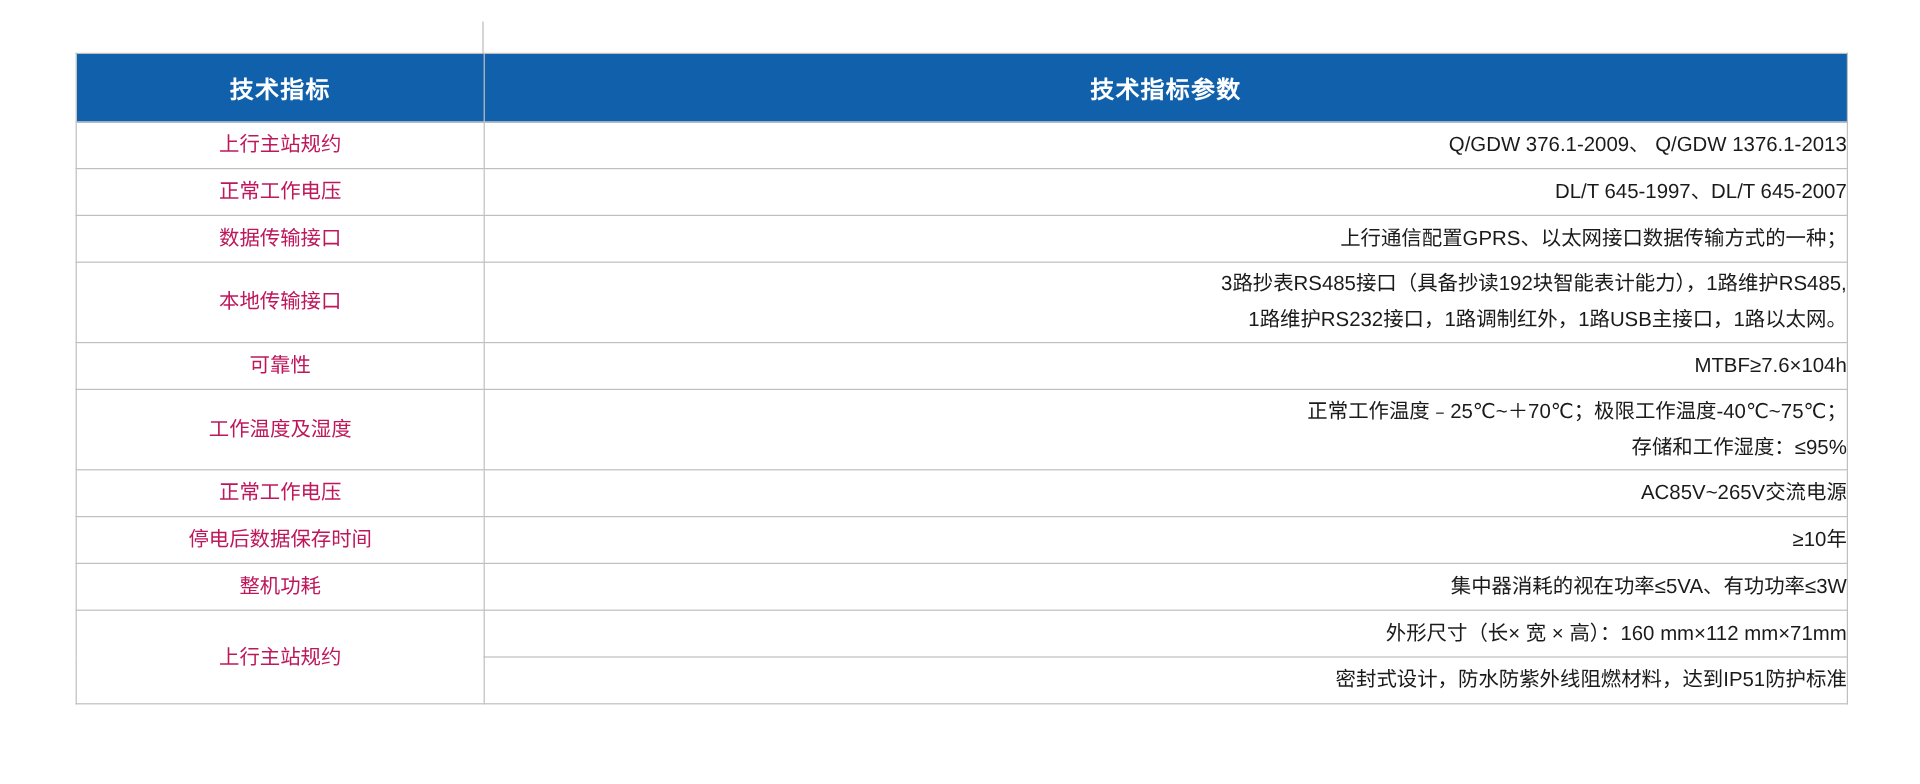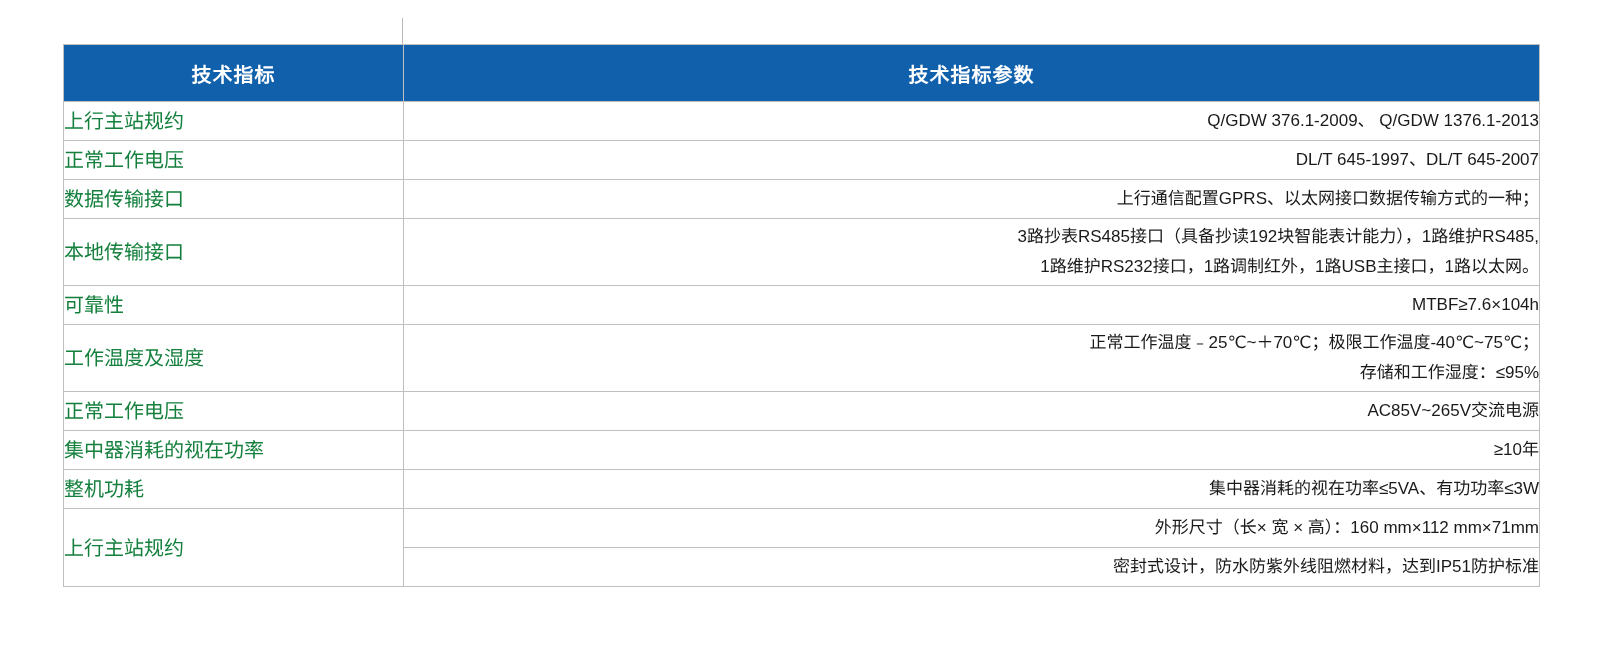--- a/index.html
+++ b/index.html
@@ -56,22 +56,23 @@
     font-weight: bold;
     height: 56px;
     border: 1px solid #1160ab;
     letter-spacing: 1px;
   }
   thead th.th-left { width: 339px; }
   thead th.th-right { width: 1135px; }
 
   td.label-cell {
     width: 339px;
-    font-size: 20px;
-    color: #15803d;
+    text-align: center;
+    font-size: 17px;
+    color: #be185d;
     padding: 6px 4px;
     line-height: 1.5;
   }
   td.value-cell {
     width: 1135px;
     text-align: right;
     font-size: 17px;
     color: #1a1a1a;
     padding: 6px 10px;
     line-height: 1.75;
@@ -132,21 +133,21 @@
             <span class="value-line">存储和工作湿度：≤95%</span>
           </td>
         </tr>
 
         <tr class="row-single">
           <td class="label-cell">正常工作电压</td>
           <td class="value-cell">AC85V~265V交流电源</td>
         </tr>
 
         <tr class="row-single">
-          <td class="label-cell">集中器消耗的视在功率</td>
+          <td class="label-cell">停电后数据保存时间</td>
           <td class="value-cell">≥10年</td>
         </tr>
 
         <tr class="row-single">
           <td class="label-cell">整机功耗</td>
           <td class="value-cell">集中器消耗的视在功率≤5VA、有功功率≤3W</td>
         </tr>
 
         <tr class="row-single">
           <td class="label-cell" rowspan="2">上行主站规约</td>

